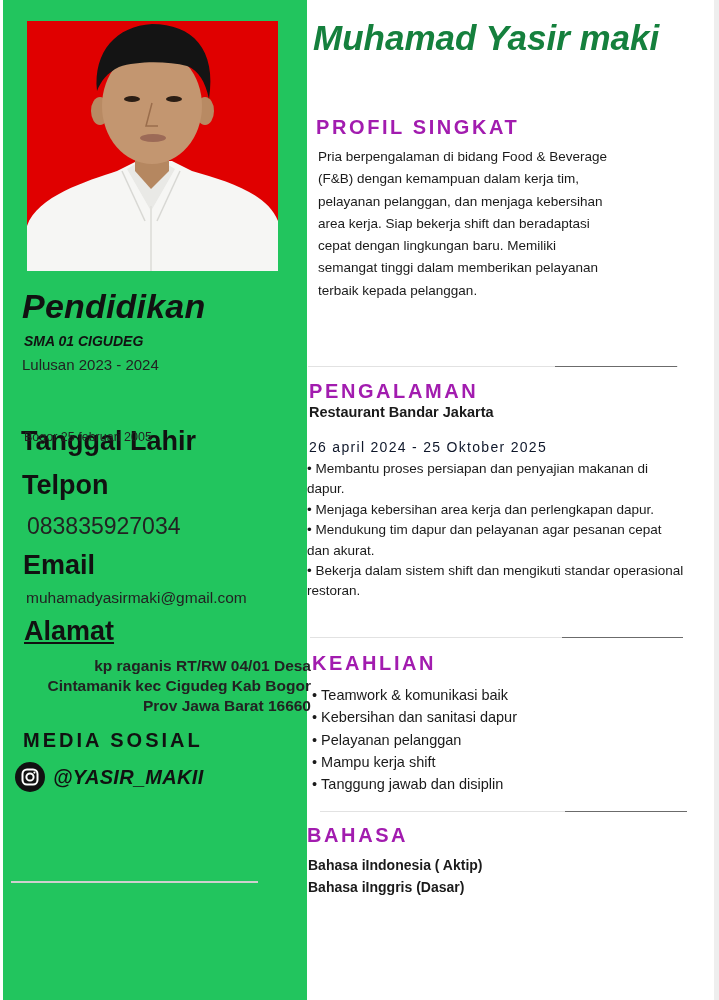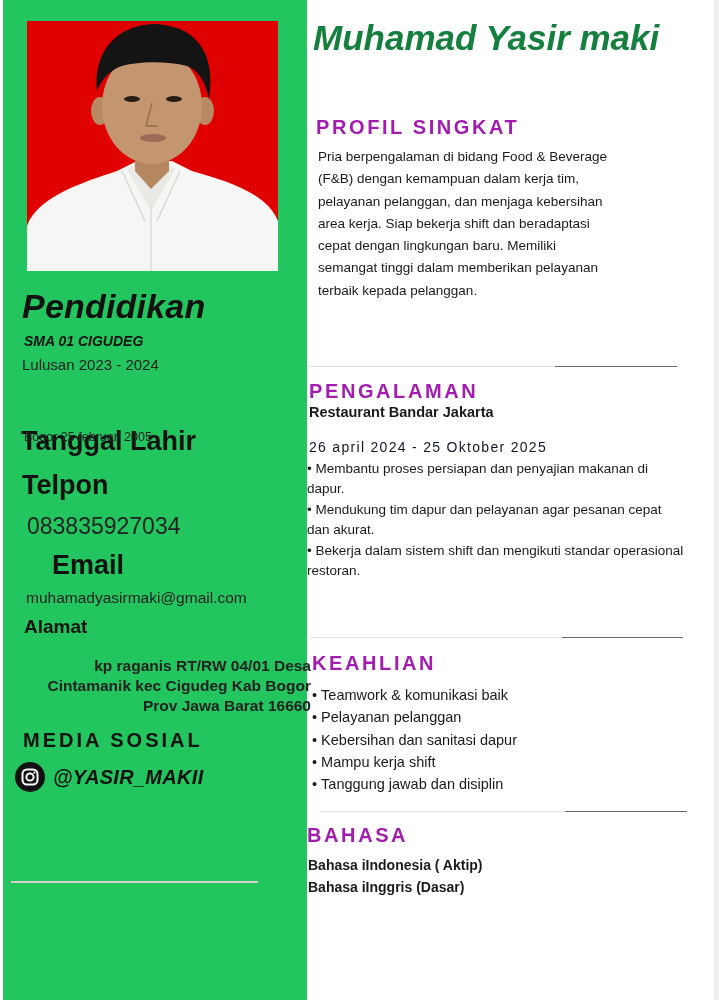--- a/index.html
+++ b/index.html
@@ -26,23 +26,23 @@
 
     .abs { position: absolute; white-space: nowrap; }
     .h-side { font-weight: bold; color: #111; }
     .h-pend { left: 19px; top: 287px; font-size: 34px; font-style: italic; letter-spacing: 0.2px; }
     .school { left: 21px; top: 333px; font-size: 14px; font-weight: bold; font-style: italic; }
     .grad { left: 19px; top: 356px; font-size: 15px; color: #222; }
     .h-tgl { left: 18px; top: 388px; font-size: 27px; margin-top: 38px; }
     .dob { left: 21px; top: 430px; font-size: 12.5px; color: #222; }
     .h-tel { left: 19px; top: 470px; font-size: 27px; }
     .tel { left: 24px; top: 513px; font-size: 23px; color: #222; }
-    .h-email { left: 20px; top: 550px; font-size: 27px; margin-left: 29px; }
+    .h-email { left: 20px; top: 550px; font-size: 27px; }
     .email { left: 23px; top: 589px; font-size: 15.5px; color: #222; }
-    .h-alamat { left: 21px; top: 616px; font-size: 19px; }
+    .h-alamat { left: 21px; top: 616px; font-size: 27px; text-decoration: underline; }
     .address { left: 18px; top: 656px; font-size: 15.5px; color: #222; line-height: 20px; white-space: normal; width: 290px; font-weight: bold; }
     .h-media { left: 20px; top: 729px; font-size: 20px; letter-spacing: 3px; }
     .ig-row { left: 12px; top: 762px; display: flex; align-items: center; }
     .ig-icon {
       width: 30px; height: 30px; border-radius: 50%; background: #111;
       display: flex; align-items: center; justify-content: center; margin-right: 8px;
     }
     .ig-handle { font-size: 20px; font-weight: bold; font-style: italic; color: #111; letter-spacing: 0.3px; }
     .side-line { position: absolute; left: 8px; top: 881px; width: 247px; height: 2px; background: #cfd0cf; }
 
@@ -142,33 +142,34 @@
 
 <div class="divider" style="left:308px; top:366px; width:370px;">
   <div class="dark" style="left:247px; width:122px;"></div>
 </div>
 
 <div class="abs sec-title t-peng">PENGALAMAN</div>
 <div class="abs company">Restaurant Bandar Jakarta</div>
 <div class="abs period">26 april 2024 - 25 Oktober 2025</div>
 <div class="abs duties">
   <div class="bullet-item">Membantu proses persiapan dan penyajian makanan di dapur.</div>
+  <div class="bullet-item">Menjaga kebersihan area kerja dan perlengkapan dapur.</div>
   <div class="bullet-item">Mendukung tim dapur dan pelayanan agar pesanan cepat dan akurat.</div>
   <div class="bullet-item">Bekerja dalam sistem shift dan mengikuti standar operasional restoran.</div>
 </div>
 
 <div class="divider" style="left:310px; top:637px; width:373px;">
   <div class="dark" style="left:252px; width:121px;"></div>
 </div>
 
 <div class="abs sec-title t-keah">KEAHLIAN</div>
 <div class="abs skills">
   <div class="bullet-item">Teamwork &amp; komunikasi baik</div>
+  <div class="bullet-item">Kebersihan dan sanitasi dapur</div>
   <div class="bullet-item">Pelayanan pelanggan</div>
-  <div class="bullet-item">Kebersihan dan sanitasi dapur</div>
   <div class="bullet-item">Mampu kerja shift</div>
   <div class="bullet-item">Tanggung jawab dan disiplin</div>
 </div>
 
 <div class="divider" style="left:320px; top:811px; width:367px;">
   <div class="dark" style="left:245px; width:122px;"></div>
 </div>
 
 <div class="abs sec-title t-bahasa">BAHASA</div>
 <div class="abs langs">

